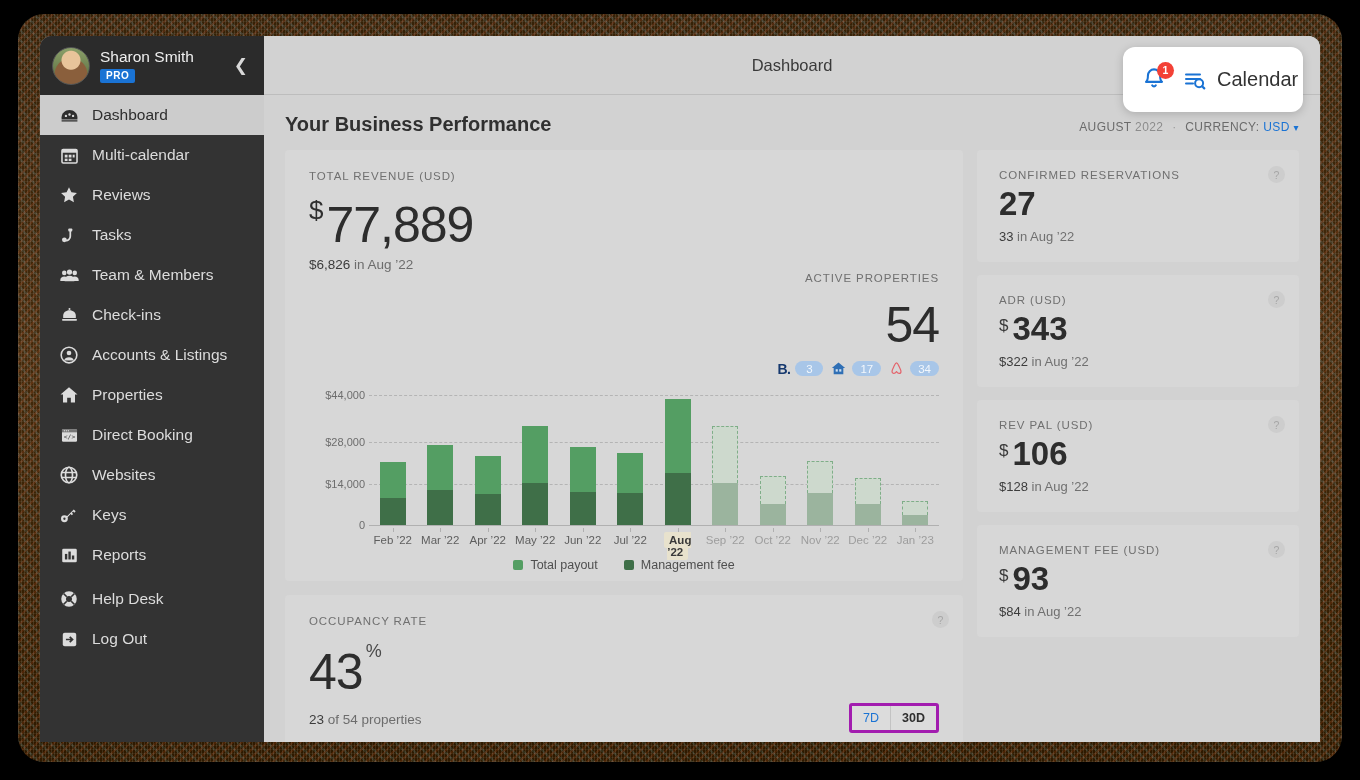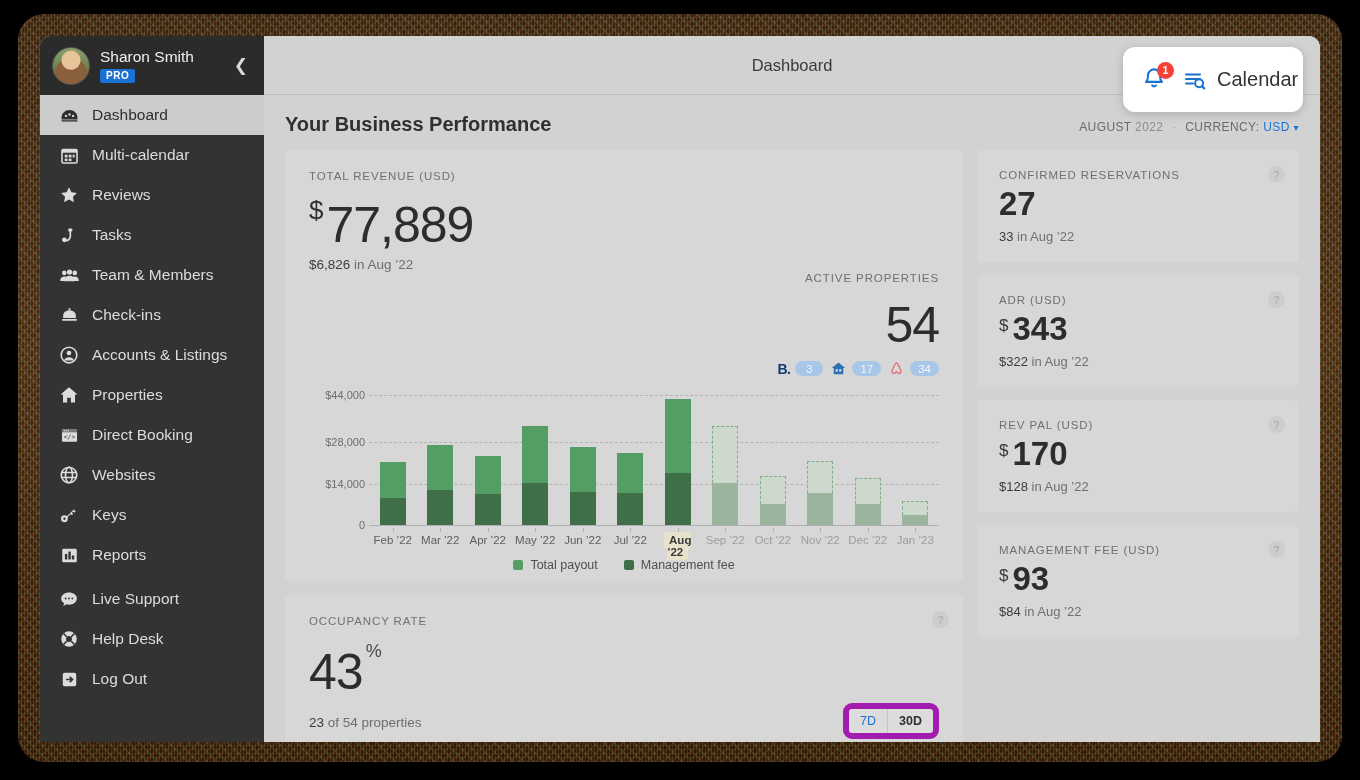--- a/index.html
+++ b/index.html
@@ -183,22 +183,22 @@
   .legend { position: absolute; top: 163px; left: 0; right: 0; display: flex; justify-content: center; gap: 26px; }
   .leg { display: flex; align-items: center; gap: 7px; font-size: 12.5px; color: #4f4f4f; }
   .swatch { width: 10px; height: 10px; border-radius: 2px; }
 
   
   .occ-card { margin-top: 14px; padding: 20px 24px 0 24px; height: 232px; overflow: hidden; }
   .occ-big { display: flex; align-items: flex-start; margin-top: 4px; }
   .pct { font-size: 18px; color: #4a4a4a; margin-top: 10px; margin-left: 3px; }
   .occ-row { display: flex; justify-content: space-between; align-items: center; margin-top: 2px; }
   .toggle {
-    display: flex; align-items: center; border: 6px solid #a21caf;
-    border-radius: 9px; background: #dcdcdc; overflow: hidden;
+    display: flex; align-items: center; border: 3px solid #a21caf;
+    border-radius: 3px; background: #dcdcdc; overflow: hidden;
   }
   .toggle div { padding: 5px 11px; font-size: 12.5px; cursor: pointer; }
   .toggle .t-off { color: #1a73d4; }
   .toggle .t-on { color: #2f2f2f; font-weight: bold; border-left: 1px solid #c3c3c3; }
   .occ-chart { position: relative; height: 100px; margin-top: 12px; }
   .occ-y { position: absolute; left: 0; top: 0; width: 28px; height: 84px; }
   .occ-plot { position: absolute; left: 34px; right: 0; top: 0; height: 100px; }
 
   
   .kpi { padding: 19px 22px 18px 22px; }
@@ -348,31 +348,20 @@
               <svg width="19" height="19" viewBox="0 0 24 24">
                 <rect x="2.8" y="3.5" width="18.4" height="17" rx="1.6" fill="#dcdcdc"></rect>
                 <rect x="6.2" y="10" width="3" height="7" fill="#333"></rect>
                 <rect x="10.6" y="7" width="3" height="10" fill="#333"></rect>
                 <rect x="15" y="12" width="3" height="5" fill="#333"></rect>
               </svg>
             </span>
           <span class="nav-label">Reports</span>
         </div>
         <div class="nav-gap"></div>
-        <div class="nav-item">
-          <span class="nav-ico">
-              <svg width="20" height="20" viewBox="0 0 24 24">
-                <path fill="#dcdcdc" d="M12 4.2c-5.2 0-9.4 3.2-9.4 7.2 0 2.3 1.4 4.3 3.5 5.6l-.9 3.3 3.7-1.9c1 .2 2 .4 3.1.4 5.2 0 9.4-3.2 9.4-7.4S17.2 4.2 12 4.2z"></path>
-                <circle cx="8" cy="11.4" r="1.1" fill="#333"></circle>
-                <circle cx="12" cy="11.4" r="1.1" fill="#333"></circle>
-                <circle cx="16" cy="11.4" r="1.1" fill="#333"></circle>
-              </svg>
-            </span>
-          <span class="nav-label">Live Support</span>
-        </div>
         <div class="nav-item">
           <span class="nav-ico">
               <svg width="20" height="20" viewBox="0 0 24 24">
                 <circle cx="12" cy="12" r="9.3" fill="#dcdcdc"></circle>
                 <circle cx="12" cy="12" r="3.6" fill="#333"></circle>
                 <path stroke="#333" stroke-width="2" d="m5.4 5.4 3.9 3.9M18.6 5.4l-3.9 3.9M5.4 18.6l3.9-3.9M18.6 18.6l-3.9-3.9"></path>
               </svg>
             </span>
           <span class="nav-label">Help Desk</span>
         </div>
@@ -638,21 +627,21 @@
                   <span class="k-cur">$</span>
                   <span class="k-val">343</span>
                 </div>
                 <div class="k-sub"><b>$322</b> <span>in Aug  ’22</span></div>
               </div>
               <div class="card kpi">
                 <div class="help">?</div>
                 <div class="card-label">REV PAL (USD)</div>
                 <div class="k-num">
                   <span class="k-cur">$</span>
-                  <span class="k-val">170</span>
+                  <span class="k-val">106</span>
                 </div>
                 <div class="k-sub"><b>$128</b> <span>in Aug ’22</span></div>
               </div>
               <div class="card kpi">
                 <div class="help">?</div>
                 <div class="card-label">MANAGEMENT FEE (USD)</div>
                 <div class="k-num">
                   <span class="k-cur">$</span>
                   <span class="k-val">93</span>
                 </div>

